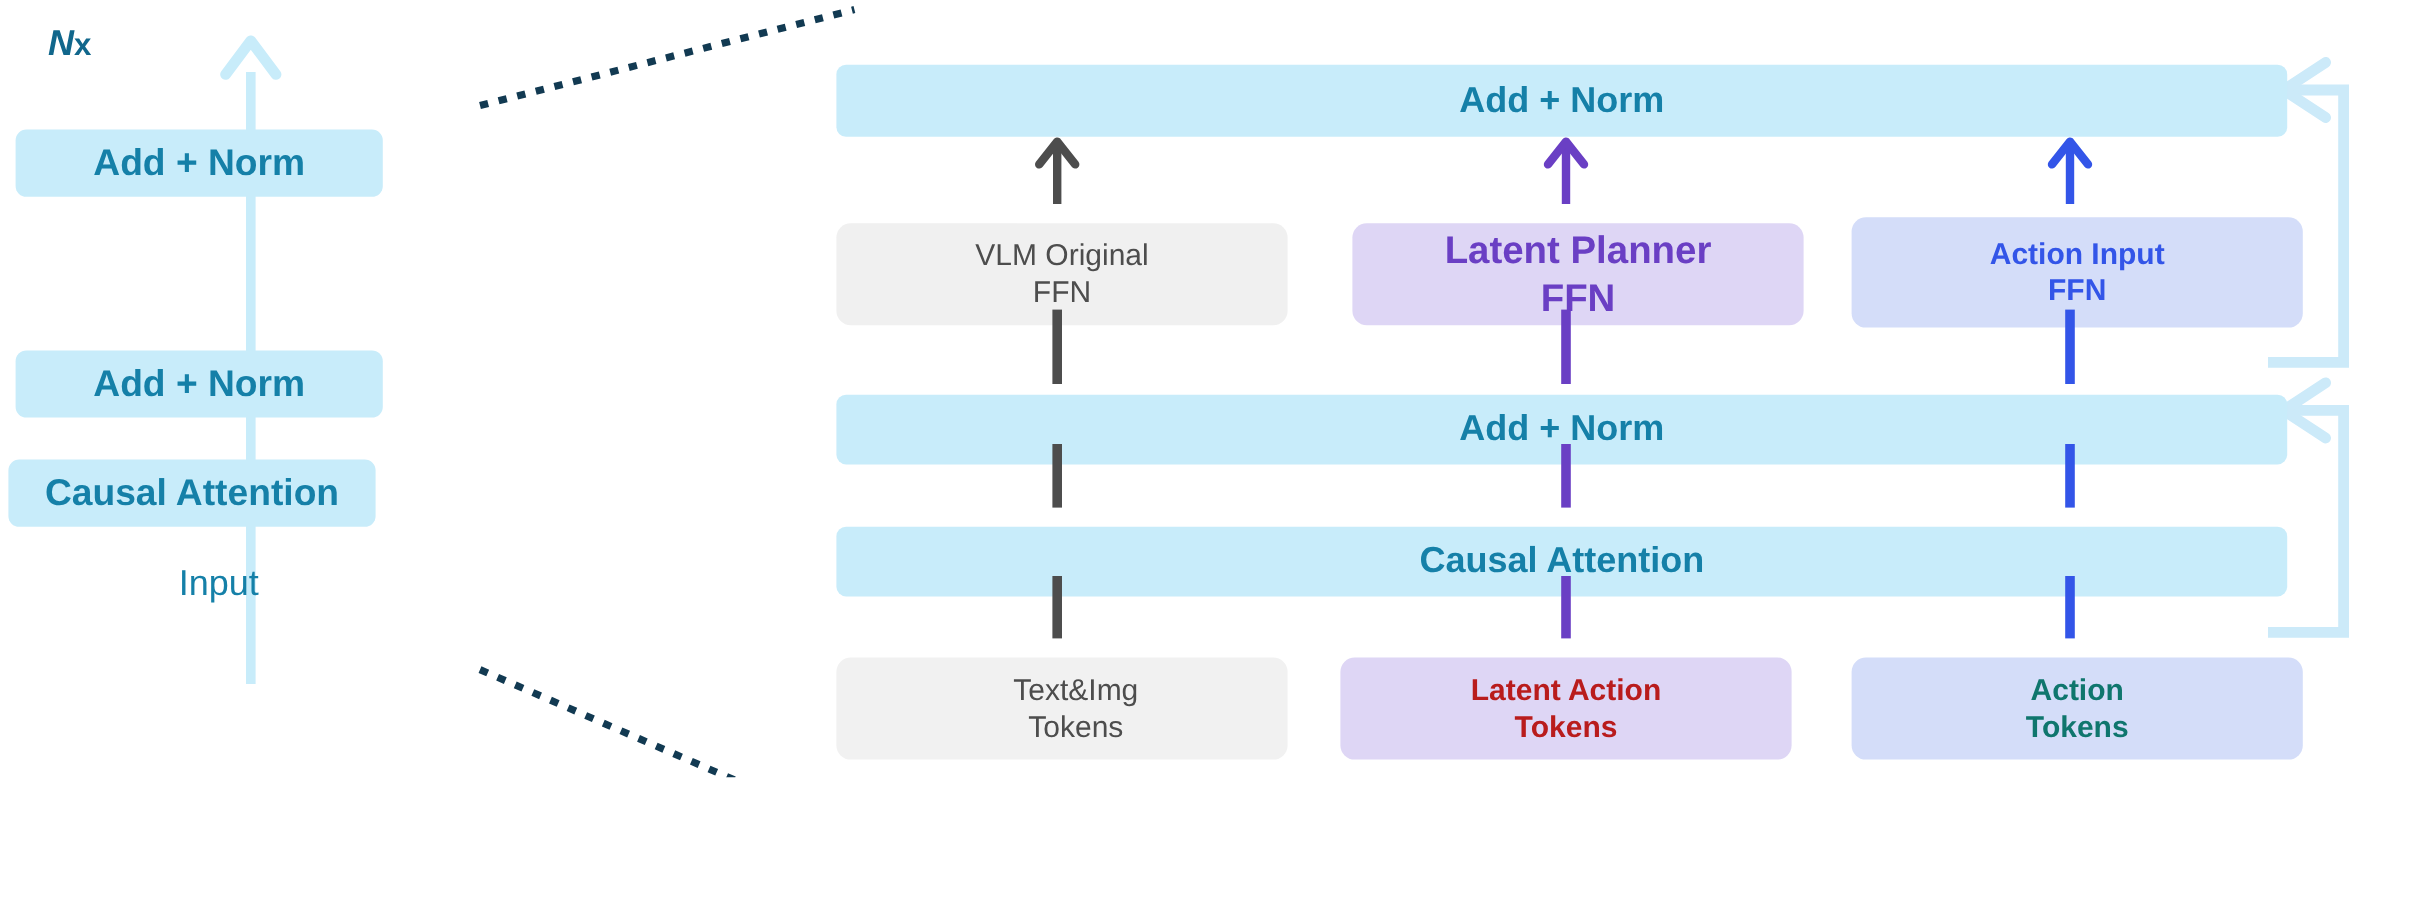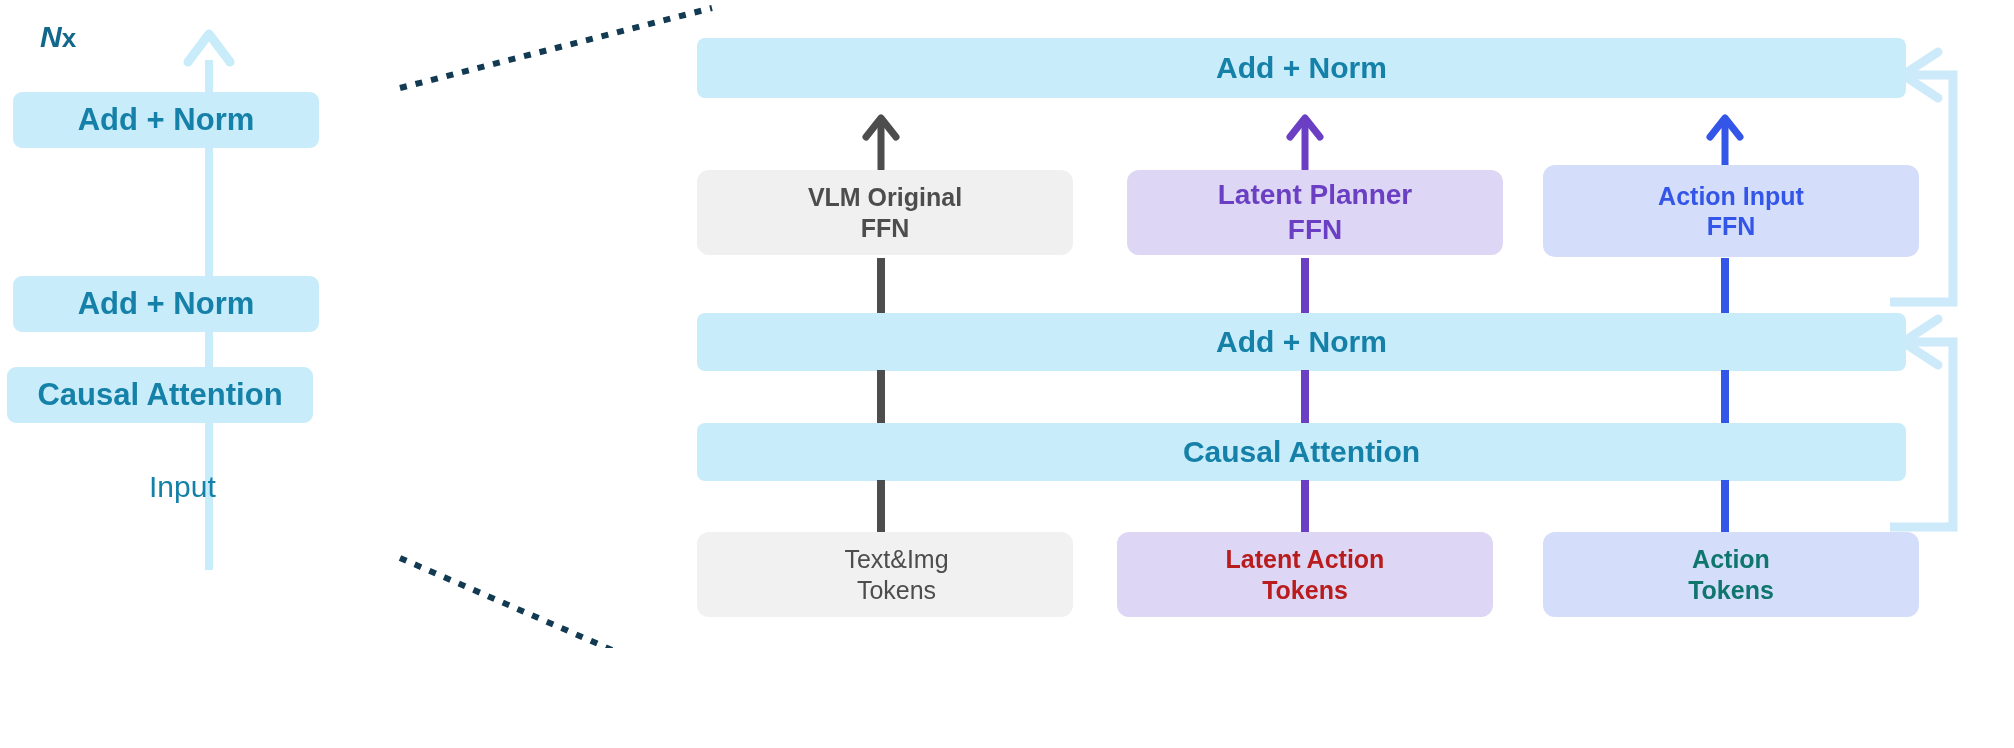--- a/index.html
+++ b/index.html
@@ -23,20 +23,21 @@
   .block {
     position: absolute;
     box-sizing: border-box;
     display: flex;
     flex-direction: column;
     align-items: center;
     justify-content: center;
     text-align: center;
     border-radius: 10px;
     line-height: 1.22;
+    margin-top: 16px;
   }
   .block .l1, .block .l2 { display: block; white-space: nowrap; }
 
   
   .lblock {
     background: #c8ecfa;
     color: #1580a8;
     font-size: 31px;
     font-weight: bold;
     border-radius: 9px;
@@ -68,22 +69,22 @@
   
   .wbar {
     background: #c8ecfa;
     color: #1580a8;
     font-size: 30px;
     font-weight: bold;
     border-radius: 8px;
   }
 
   
-  .cbox-grey  { background: #f0f0f0; color: #4d4d4d; font-size: 25px; font-weight: bold; border-radius: 12px; }
-  .cbox-purple{ background: #ded6f5; color: #6a3fc4; font-size: 28px; font-weight: bold;   border-radius: 12px; }
+  .cbox-grey  { background: #f0f0f0; color: #4d4d4d; font-size: 25px; font-weight: normal; border-radius: 12px; }
+  .cbox-purple{ background: #ded6f5; color: #6a3fc4; font-size: 32px; font-weight: bold;   border-radius: 12px; }
   .cbox-blue  { background: #d4ddf9; color: #3355e8; font-size: 25px; font-weight: bold;   border-radius: 12px; }
 
   .tbox-grey  { background: #f1f1f1; color: #4d4d4d; font-size: 25px; font-weight: normal; border-radius: 12px; }
   .tbox-purple{ background: #ded6f5; color: #b91c1c; font-size: 25px; font-weight: bold;   border-radius: 12px; }
   .tbox-blue  { background: #d4ddf9; color: #0f766e; font-size: 25px; font-weight: bold;   border-radius: 12px; }
 
   
   .seg { position: absolute; }
   .seg-grey   { background: #4d4d4d; }
   .seg-purple { background: #6a3fc4; }

